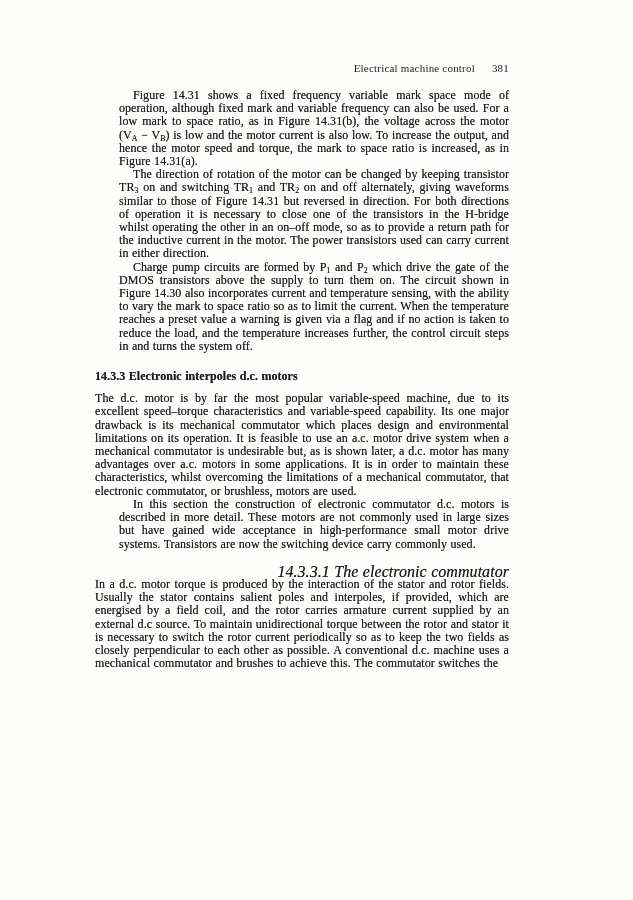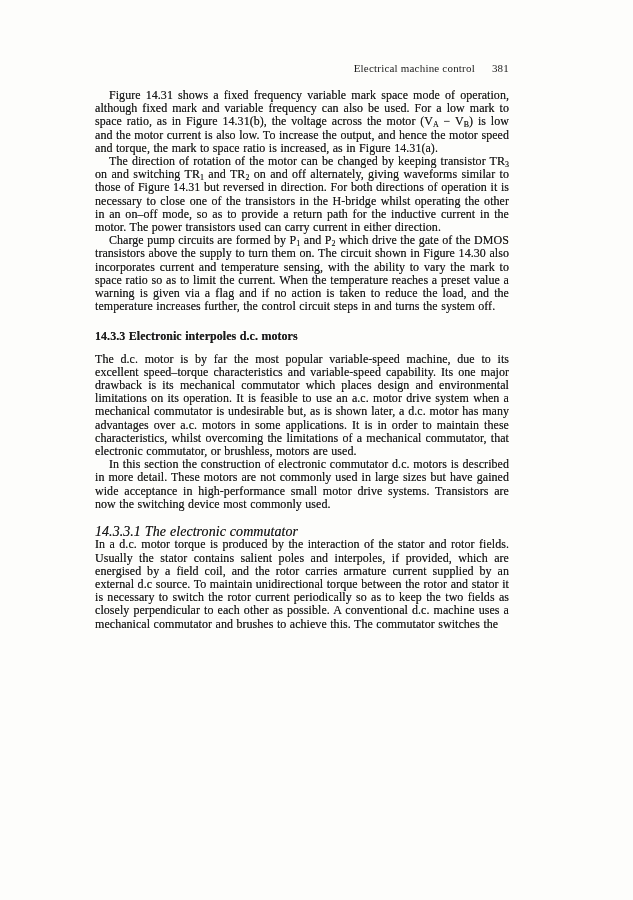--- a/index.html
+++ b/index.html
@@ -45,35 +45,36 @@
     text-align: justify;
     letter-spacing: 0.05px;
     word-spacing: 0.4px;
     text-shadow: 0 0 0.35px rgba(20,20,20,0.65);
   }
   .para {
     margin: 0;
   }
   .para.indent {
     text-indent: 14px;
+    margin-left: 24px;
   }
   .section-heading {
     font-size: 12px;
     line-height: 13.2px;
     font-weight: bold;
     margin: 17px 0 9px 0;
     text-align: left;
   }
   .subsection-heading {
-    font-size: 14px;
+    font-size: 16px;
     line-height: 13.2px;
     font-weight: normal;
     font-style: italic;
     margin: 14px 0 0 0;
-    text-align: left;
+    text-align: right;
   }
   sub {
     font-size: 66%;
     line-height: 0;
     vertical-align: baseline;
     position: relative;
     bottom: -0.25em;
   }
 </style>
 </head>
@@ -84,18 +85,18 @@
     <div class="running-header">
       <span>Electrical machine control</span>
       <span class="pagenum">381</span>
     </div>
     <div class="content" id="content">
         <p class="para indent">Figure 14.31 shows a fixed frequency variable mark space mode of operation, although fixed mark and variable frequency can also be used. For a low mark to space ratio, as in Figure 14.31(b), the voltage across the motor (V<sub>A</sub> − V<sub>B</sub>) is low and the motor current is also low. To increase the output, and hence the motor speed and torque, the mark to space ratio is increased, as in Figure 14.31(a).</p>
         <p class="para indent">The direction of rotation of the motor can be changed by keeping transistor TR<sub>3</sub> on and switching TR<sub>1</sub> and TR<sub>2</sub> on and off alternately, giving waveforms similar to those of Figure 14.31 but reversed in direction. For both directions of operation it is necessary to close one of the transistors in the H-bridge whilst operating the other in an on–off mode, so as to provide a return path for the inductive current in the motor. The power transistors used can carry current in either direction.</p>
         <p class="para indent">Charge pump circuits are formed by P<sub>1</sub> and P<sub>2</sub> which drive the gate of the DMOS transistors above the supply to turn them on. The circuit shown in Figure 14.30 also incorporates current and temperature sensing, with the ability to vary the mark to space ratio so as to limit the current. When the temperature reaches a preset value a warning is given via a flag and if no action is taken to reduce the load, and the temperature increases further, the control circuit steps in and turns the system off.</p>
         <h2 class="section-heading">14.3.3 Electronic interpoles d.c. motors</h2>
         <p class="para">The d.c. motor is by far the most popular variable-speed machine, due to its excellent speed–torque characteristics and variable-speed capability. Its one major drawback is its mechanical commutator which places design and environmental limitations on its operation. It is feasible to use an a.c. motor drive system when a mechanical commutator is undesirable but, as is shown later, a d.c. motor has many advantages over a.c. motors in some applications. It is in order to maintain these characteristics, whilst overcoming the limitations of a mechanical commutator, that electronic commutator, or brushless, motors are used.</p>
-        <p class="para indent">In this section the construction of electronic commutator d.c. motors is described in more detail. These motors are not commonly used in large sizes but have gained wide acceptance in high-performance small motor drive systems. Transistors are now the switching device most commonly used.</p>
+        <p class="para indent">In this section the construction of electronic commutator d.c. motors is described in more detail. These motors are not commonly used in large sizes but have gained wide acceptance in high-performance small motor drive systems. Transistors are now the switching device carry commonly used.</p>
         <h3 class="subsection-heading">14.3.3.1 The electronic commutator</h3>
         <p class="para">In a d.c. motor torque is produced by the interaction of the stator and rotor fields. Usually the stator contains salient poles and interpoles, if provided, which are energised by a field coil, and the rotor carries armature current supplied by an external d.c source. To maintain unidirectional torque between the rotor and stator it is necessary to switch the rotor current periodically so as to keep the two fields as closely perpendicular to each other as possible. A conventional d.c. machine uses a mechanical commutator and brushes to achieve this. The commutator switches the</p>
       </div>
   </div>
 </div>
 
 </body></html>

